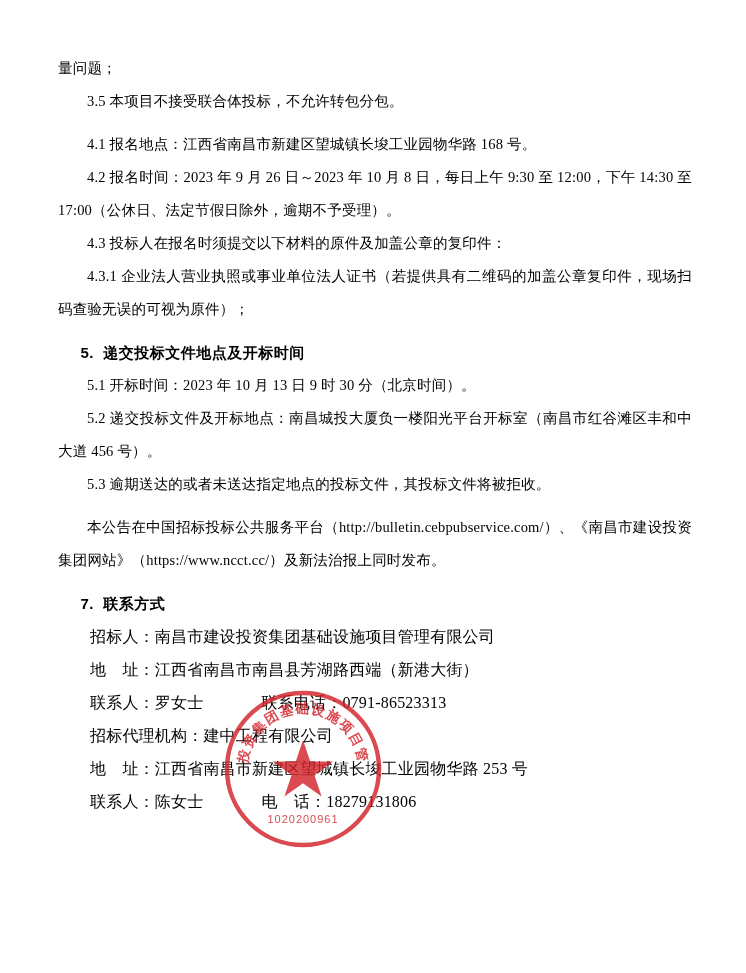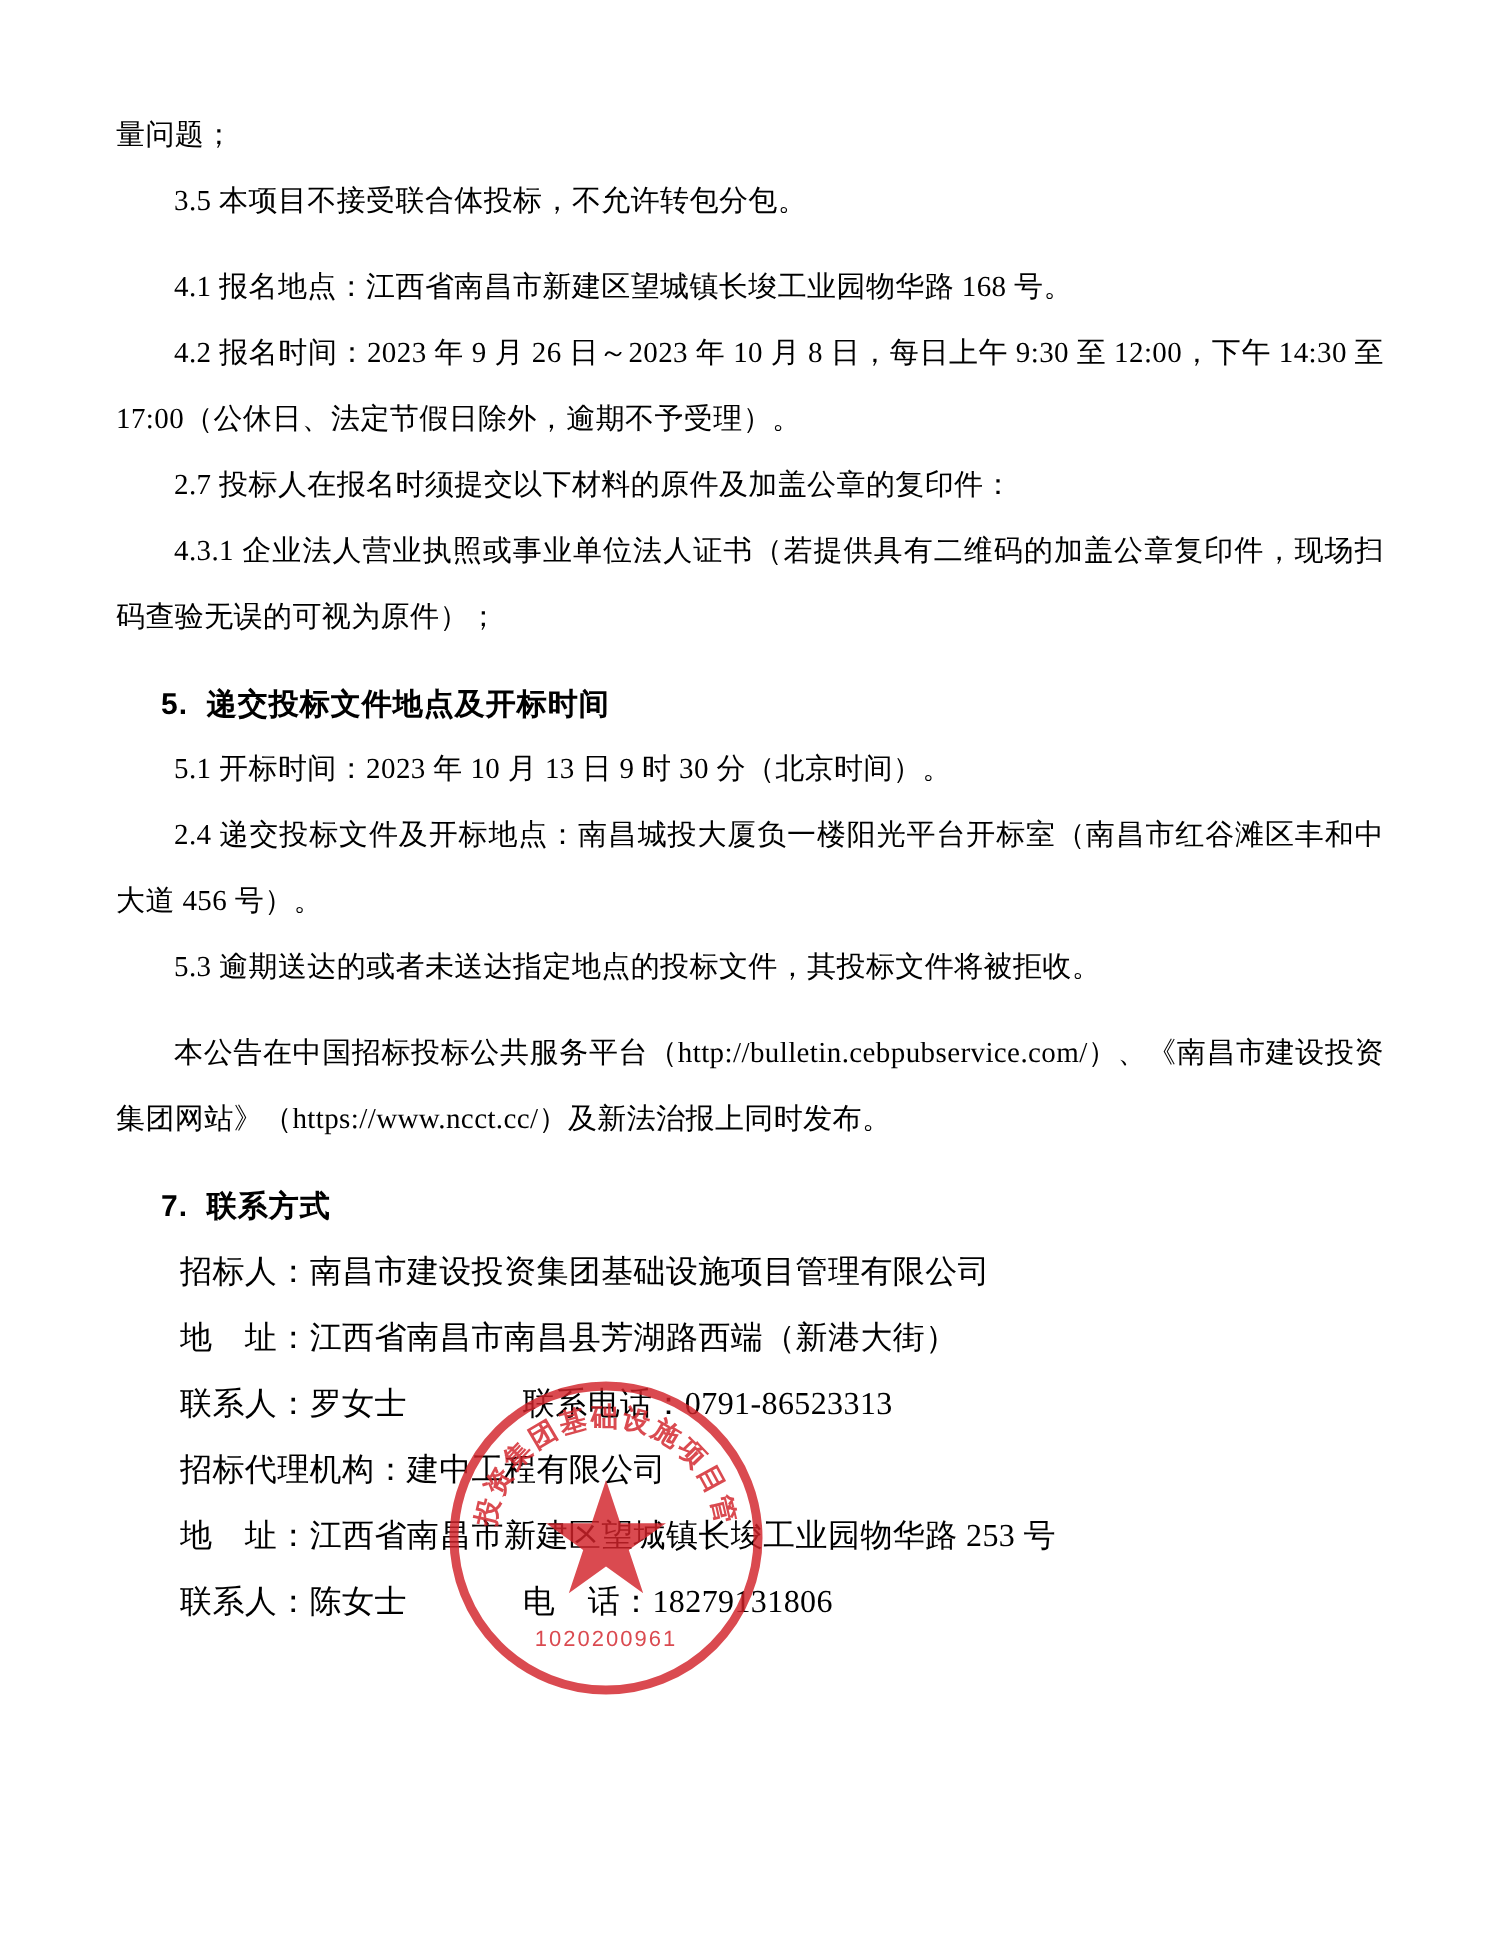--- a/index.html
+++ b/index.html
@@ -80,29 +80,29 @@
 
     <p>量问题；</p>
 
     <p class="indent">3.5 本项目不接受联合体投标，不允许转包分包。</p>
 
     <div class="gap-md"></div>
 
 
     <p class="indent">4.1 报名地点：江西省南昌市新建区望城镇长埈工业园物华路 168 号。</p>
     <p class="indent">4.2 报名时间：2023 年 9 月 26 日～2023 年 10 月 8 日，每日上午 9:30 至 12:00，下午 14:30 至 17:00（公休日、法定节假日除外，逾期不予受理）。</p>
-    <p class="indent">2.7 投标人在报名时须提交以下材料的原件及加盖公章的复印件：</p>
+    <p class="indent">4.3 投标人在报名时须提交以下材料的原件及加盖公章的复印件：</p>
     <p class="indent">4.3.1 企业法人营业执照或事业单位法人证书（若提供具有二维码的加盖公章复印件，现场扫码查验无误的可视为原件）；</p>
 
     <div class="gap-md"></div>
 
     <h2><span>5.</span>&nbsp;&nbsp;<span>递交投标文件地点及开标时间</span></h2>
 
     <p class="indent">5.1 开标时间：2023 年 10 月 13 日 9 时 30 分（北京时间）。</p>
-    <p class="indent">2.4 递交投标文件及开标地点：南昌城投大厦负一楼阳光平台开标室（南昌市红谷滩区丰和中大道 456 号）。</p>
+    <p class="indent">5.2 递交投标文件及开标地点：南昌城投大厦负一楼阳光平台开标室（南昌市红谷滩区丰和中大道 456 号）。</p>
     <p class="indent">5.3 逾期送达的或者未送达指定地点的投标文件，其投标文件将被拒收。</p>
 
     <div class="gap-md"></div>
 
 
     <p class="indent">本公告在中国招标投标公共服务平台（http://bulletin.cebpubservice.com/）、《南昌市建设投资集团网站》（https://www.ncct.cc/）及新法治报上同时发布。</p>
 
     <div class="gap-md"></div>
 
     <h2><span>7.</span>&nbsp;&nbsp;<span>联系方式</span></h2>

